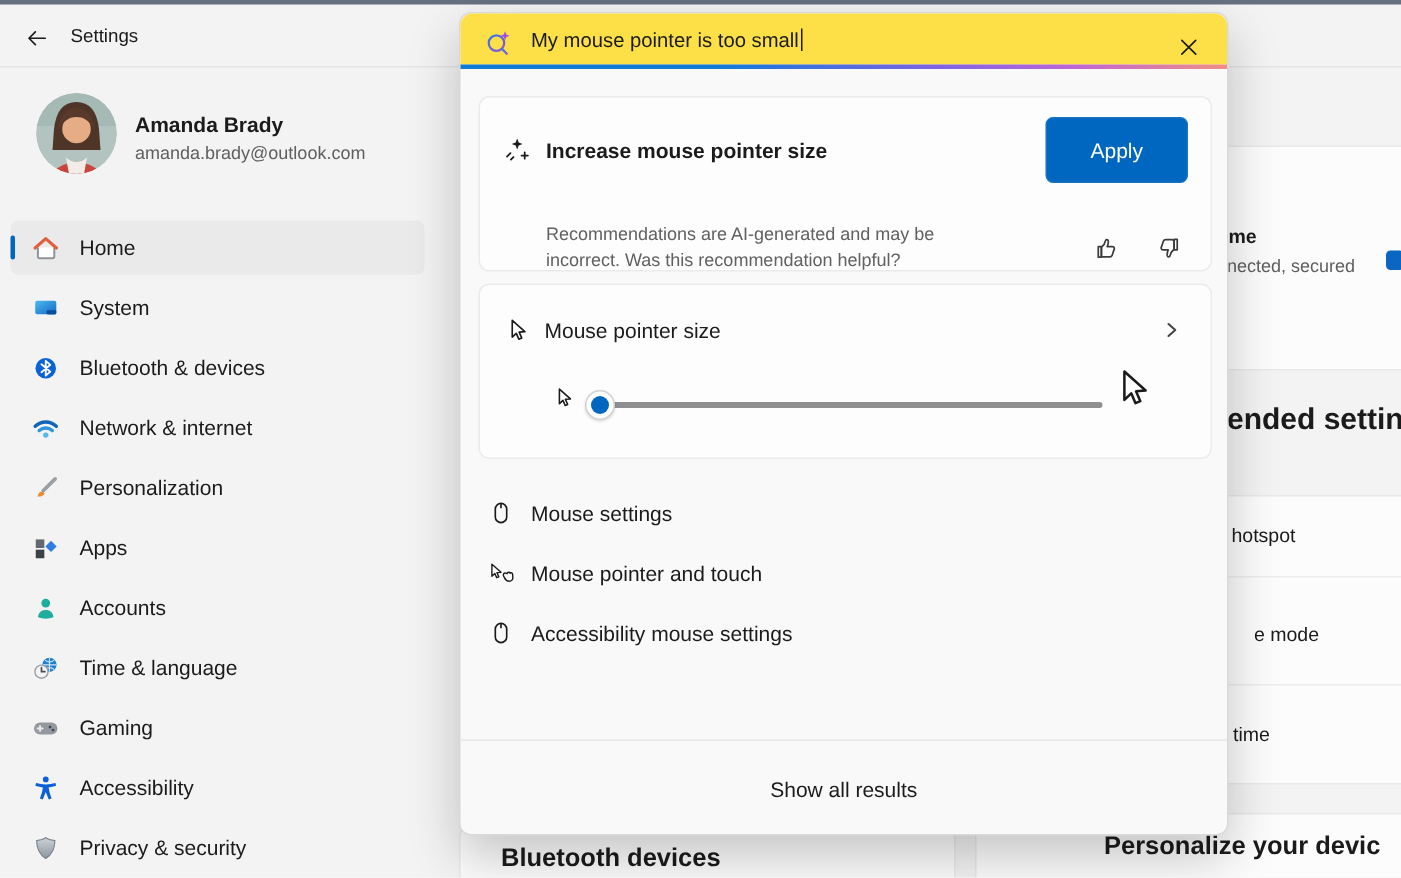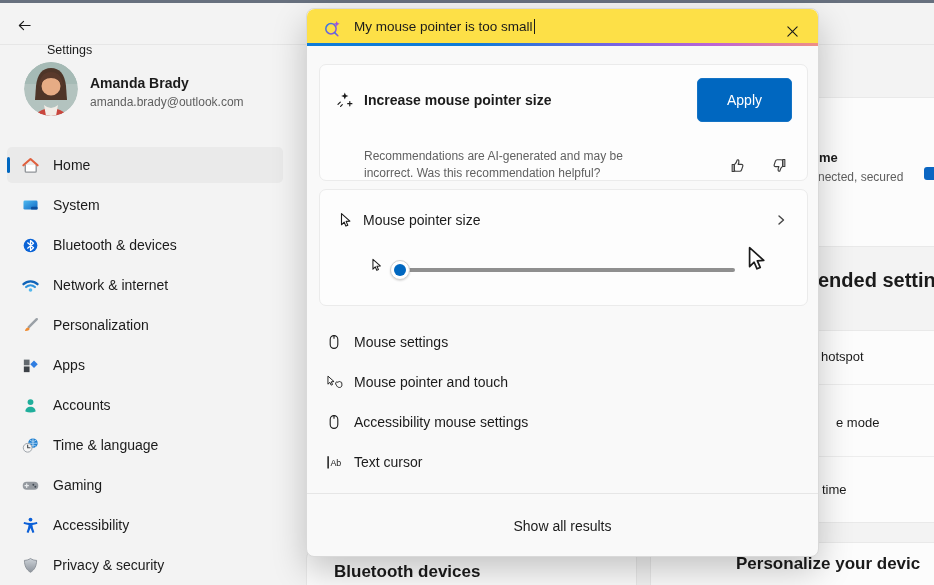--- a/index.html
+++ b/index.html
@@ -10,21 +10,21 @@
     color:#1b1b1b;
     position:relative;
   }
   .abs { position:absolute; }
 
   
   .top-strip { top:0; left:0; width:934px; height:3px; background:#67707e; z-index:2; }
   .titlebar-divider { top:44px; left:0; width:934px; height:1px; background:#e6e6e6; z-index:1; }
   .back-button { top:12px; left:11px; width:26px; height:26px; border:none; background:transparent;
     display:flex; align-items:center; justify-content:center; border-radius:4px; cursor:pointer; z-index:3; }
-  .app-title { top:17px; left:47px; font-size:12.5px; z-index:3;margin-top:26px; }
+  .app-title { top:17px; left:47px; font-size:12.5px; z-index:3; }
 
   
   .avatar { top:62px; left:24px; width:54px; height:54px; border-radius:50%; overflow:hidden; z-index:3; }
   .user-name { top:75px; left:90px; font-size:14px; font-weight:bold; z-index:3; }
   .user-email { top:95px; left:90px; font-size:12px; color:#5f5f5f; z-index:3; }
 
   .nav { top:147px; left:7px; width:276px; z-index:3; }
   .nav-item { position:relative; height:36px; margin-bottom:4px; border-radius:5px;
     display:flex; align-items:center; padding-left:14px; cursor:pointer; }
   .nav-item.selected { background:#eaeaea; }
@@ -389,26 +389,17 @@
     </div>
     <div class="result-item">
       <span class="result-icon">
         <svg viewBox="0 0 16 16" width="16" height="16">
           <rect x="4.2" y="1.6" width="7.6" height="12.8" rx="3.8" fill="none" stroke="#1b1b1b" stroke-width="1.1"></rect>
           <path d="M8 1.6 v3.2" stroke="#1b1b1b" stroke-width="1.1"></path>
         </svg>
       </span>
       <span class="result-label">Accessibility mouse settings</span>
     </div>
-    <div class="result-item">
-      <span class="result-icon">
-        <svg viewBox="0 0 18 16" width="17" height="15">
-          <path d="M2.2 1.2 v13.2" stroke="#1b1b1b" stroke-width="1.6"></path>
-          <text x="4.6" y="11.6" font-size="9.5" font-family="Liberation Sans, sans-serif" fill="#1b1b1b">Ab</text>
-        </svg>
-      </span>
-      <span class="result-label">Text cursor</span>
-    </div>
   </div>
 
   <div class="fly-divider"></div>
   <button class="show-all">Show all results</button>
 </div>
 
 </body></html>

